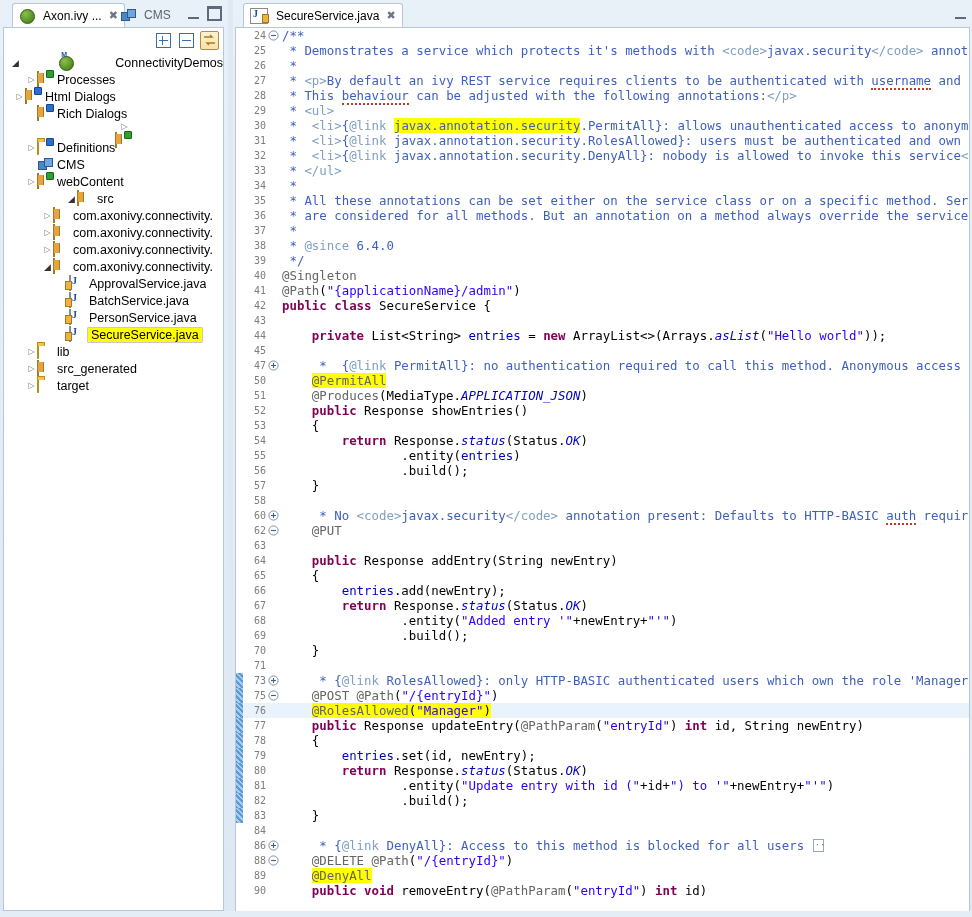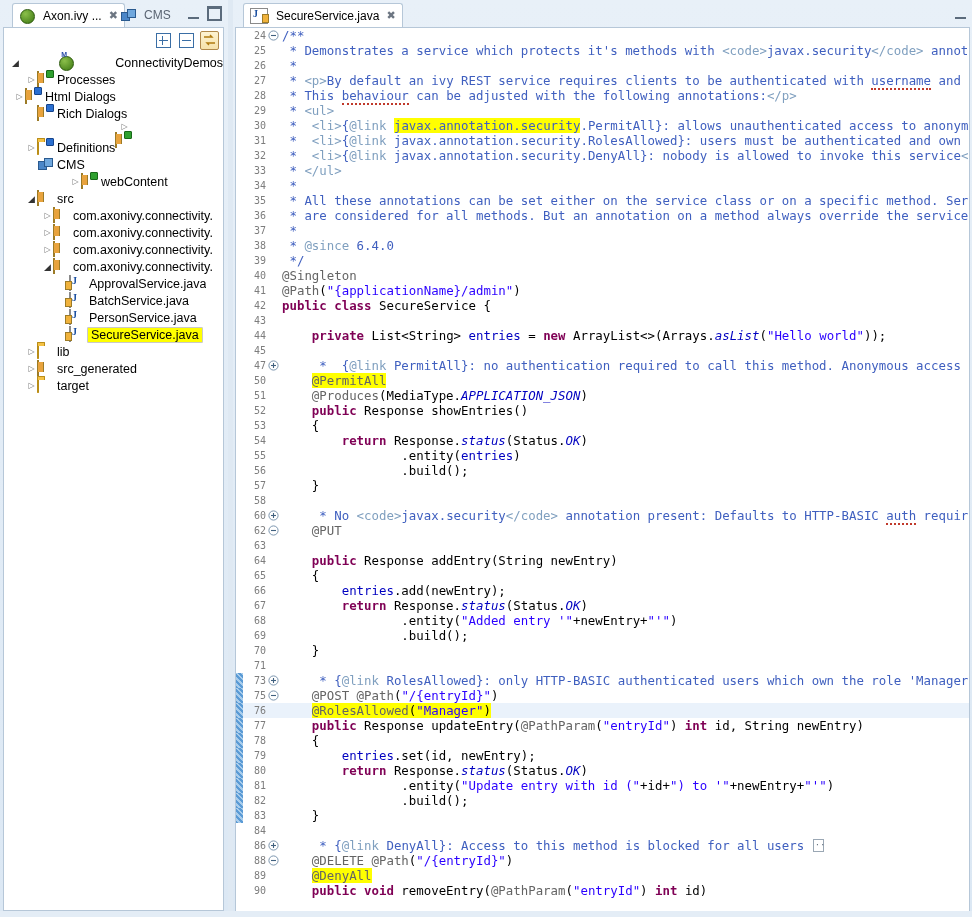--- a/index.html
+++ b/index.html
@@ -198,26 +198,26 @@
           <div class="trow" style="padding-left: 22px;">
             <span class="arrow closed"></span>
             <span class="tico"><span class="ico-folder"><span class="badge-b"></span></span></span>
             <span class="tlabel">Definitions</span>
           </div>
           <div class="trow" style="padding-left: 22px;">
             <span class="arrow "></span>
             <span class="tico"><span class="ico-cms"></span></span>
             <span class="tlabel">CMS</span>
           </div>
-          <div class="trow" style="padding-left: 22px; margin-left: 44px;">
+          <div class="trow" style="padding-left: 22px;">
             <span class="arrow closed"></span>
             <span class="tico"><span class="ico-pkgfolder"><span class="badge-g"></span></span></span>
             <span class="tlabel">webContent</span>
           </div>
-          <div class="trow" style="padding-left: 22px;">
+          <div class="trow" style="padding-left: 22px; margin-left: 40px;">
             <span class="arrow open"></span>
             <span class="tico"><span class="ico-pkgfolder"></span></span>
             <span class="tlabel">src</span>
           </div>
           <div class="trow" style="padding-left: 38px;">
             <span class="arrow closed"></span>
             <span class="tico"><span class="ico-pkgfolder"></span></span>
             <span class="tlabel">com.axonivy.connectivity.</span>
           </div>
           <div class="trow" style="padding-left: 38px;">

